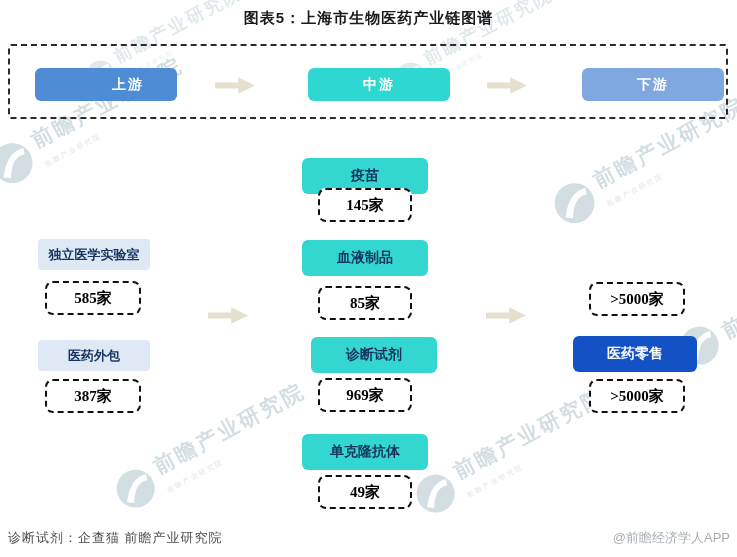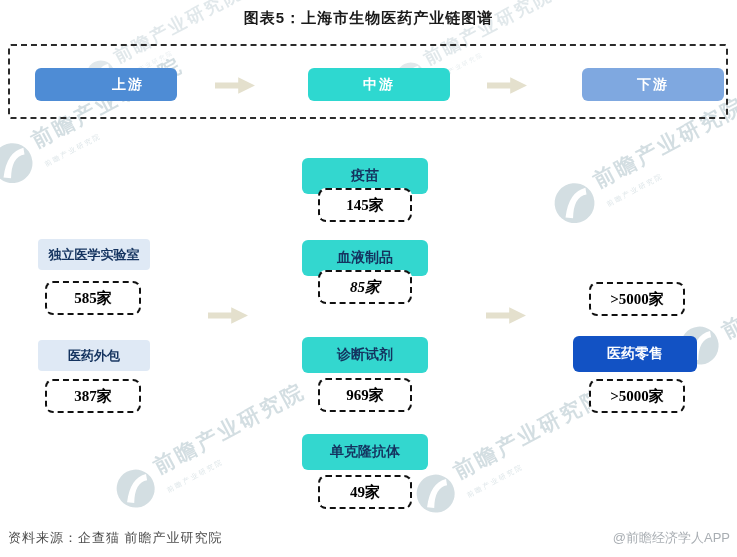--- a/index.html
+++ b/index.html
@@ -139,29 +139,29 @@
   <div class="stage stage-down">下游</div>
 
   <div class="node node-left" style="top:239px;">独立医学实验室</div>
   <div class="count count-left" style="top:281px;">585家</div>
   <div class="node node-left" style="top:340px;">医药外包</div>
   <div class="count count-left" style="top:379px;">387家</div>
 
   <div class="node node-mid" style="top:158px;">疫苗</div>
   <div class="count count-mid" style="top:188px;">145家</div>
   <div class="node node-mid" style="top:240px;">血液制品</div>
-  <div class="count count-mid" style="top:270px;font-style:italic;">85家</div>
-  <div class="node node-mid" style="top:337px;">诊断试剂</div>
+  <div class="count count-mid" style="top:286px;">85家</div>
+  <div class="node node-mid" style="top:337px;margin-left:9px;">诊断试剂</div>
   <div class="count count-mid" style="top:378px;">969家</div>
   <div class="node node-mid" style="top:434px;">单克隆抗体</div>
   <div class="count count-mid" style="top:475px;">49家</div>
 
   <div class="count count-right" style="top:282px;">&gt;5000家</div>
   <div class="node node-right" style="top:336px;">医药零售</div>
   <div class="count count-right" style="top:379px;">&gt;5000家</div>
 
   <div class="arrow" style="left:208px;top:306px;"></div>
   <div class="arrow" style="left:486px;top:306px;"></div>
 
-  <div class="source">资料来源：企查猫 前瞻产业研究院</div>
+  <div class="source">诊断试剂：企查猫 前瞻产业研究院</div>
   <div class="credit">@前瞻经济学人APP</div>
 
 </div>
 
 </body></html>

